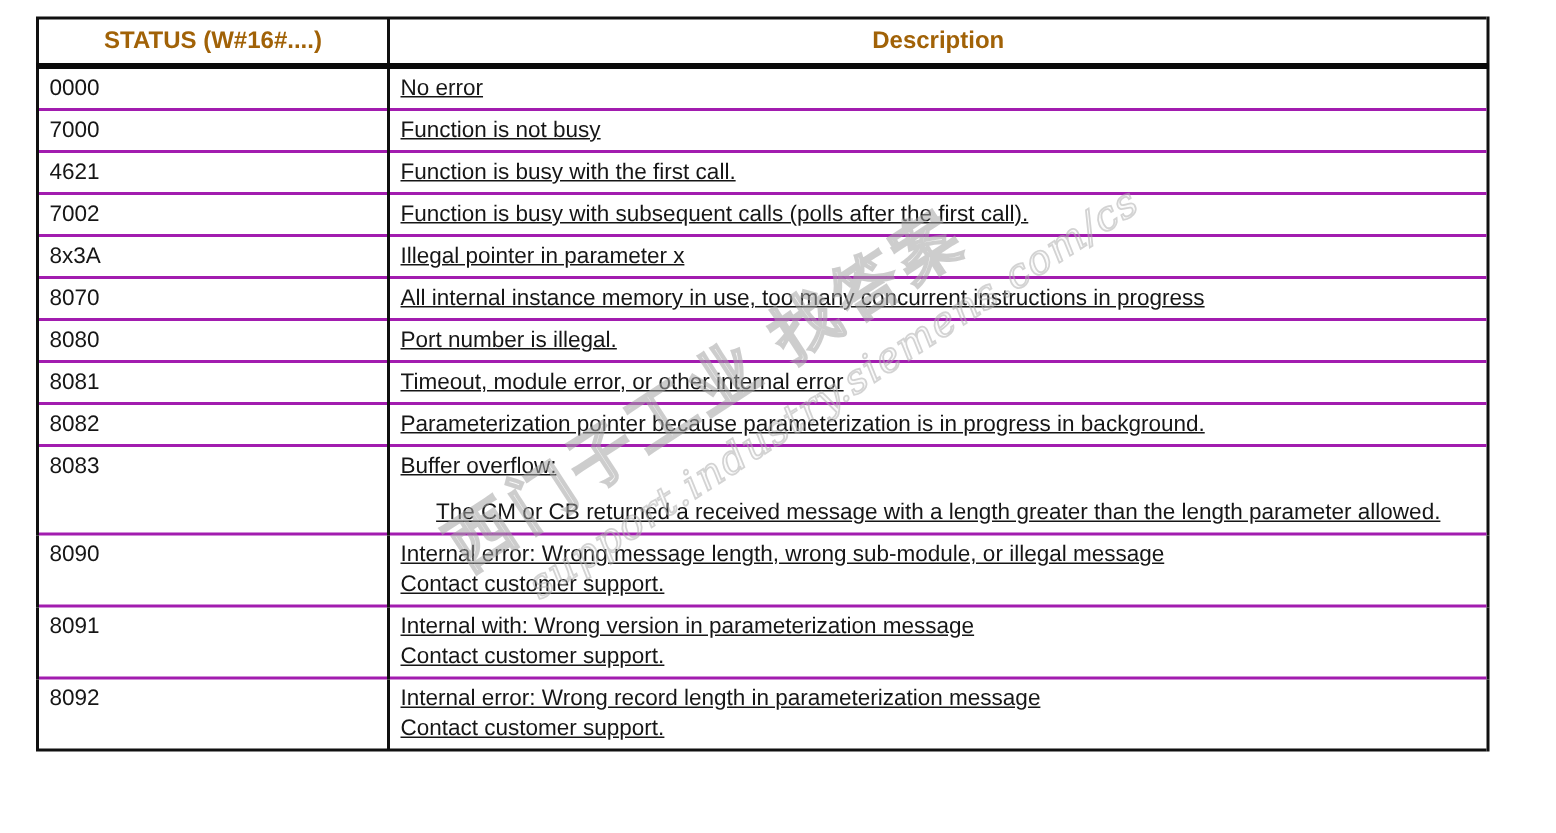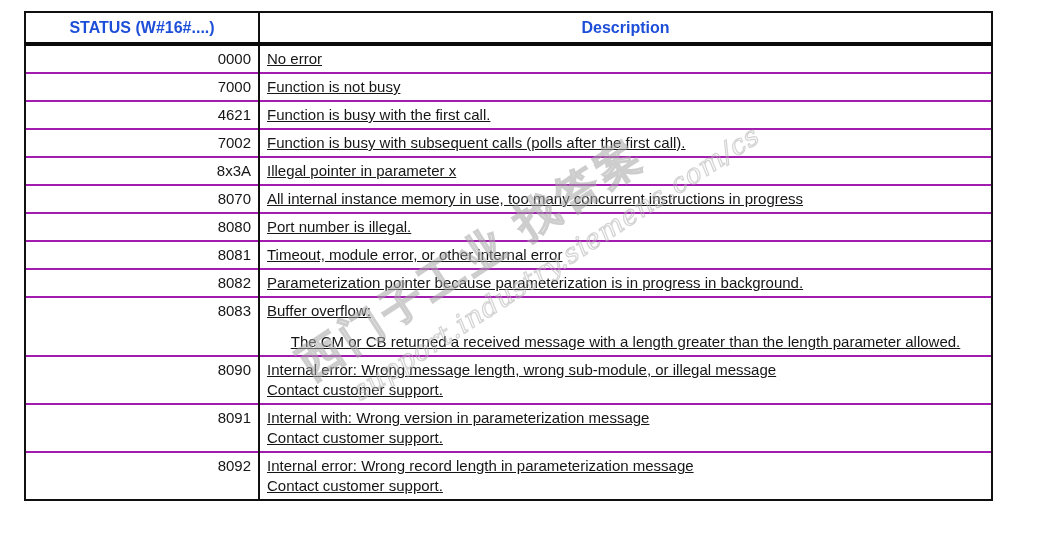--- a/index.html
+++ b/index.html
@@ -35,33 +35,33 @@
     border-left: 2px solid #101010;
     border-right: 2px solid #101010;
     vertical-align: top;
   }
   thead th {
     border-bottom: 4px solid #0a0a0a;
     font-size: 16px;
     font-weight: bold;
     padding: 4px 7px;
     line-height: 21px;
-    color: #1d4ed8;
+    color: #a16207;
     white-space: nowrap;
   }
   thead th.status { text-align: center; }
   thead th.desc { text-align: center; margin-top: 31px; }
   tbody td {
     border-top: 2px solid #a21caf;
     font-size: 15px;
     line-height: 20px;
     padding: 3px 7px;
   }
   tbody tr:first-child td { border-top: none; }
-  td.status { text-align: right; }
+  td.status { text-align: left; }
   td.desc { text-align: left; }
   td.desc p { margin: 0; text-decoration: underline; }
   td.desc.spaced p + p { margin-top: 11px; text-align: center; }
   
   .watermark {
     position: absolute;
     left: 288px;
     top: 205px;
     width: 470px;
     height: 140px;

